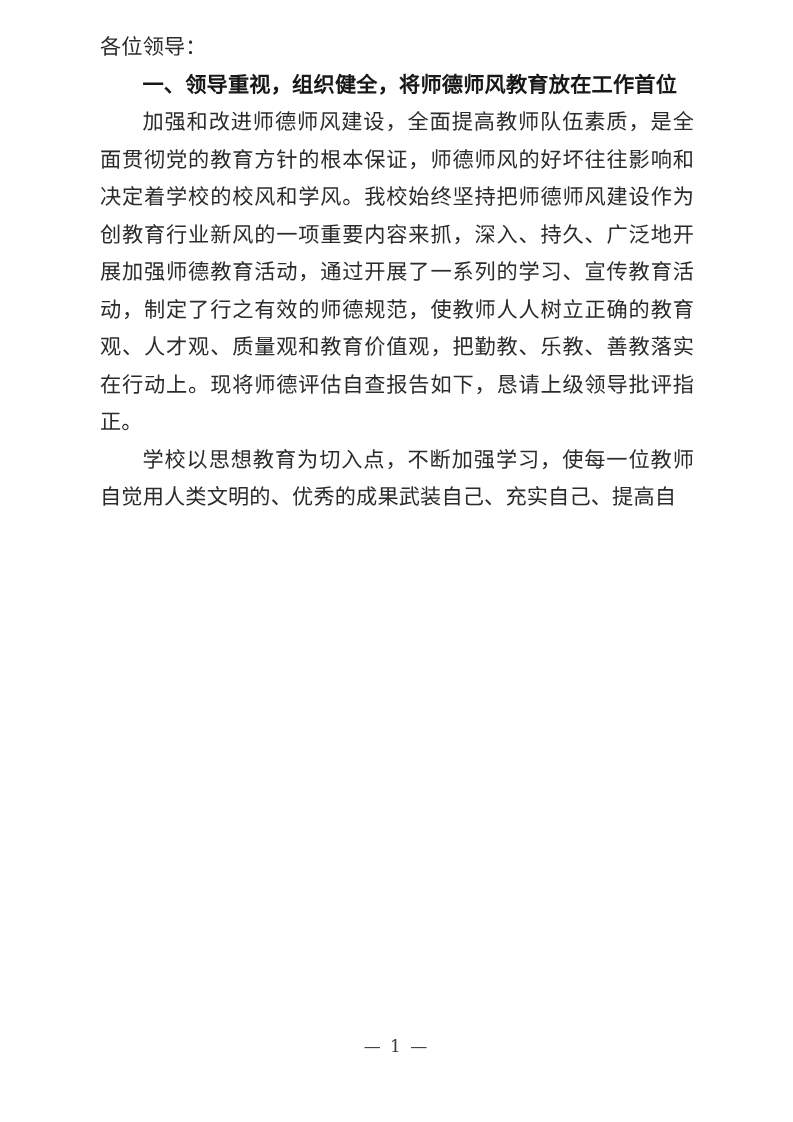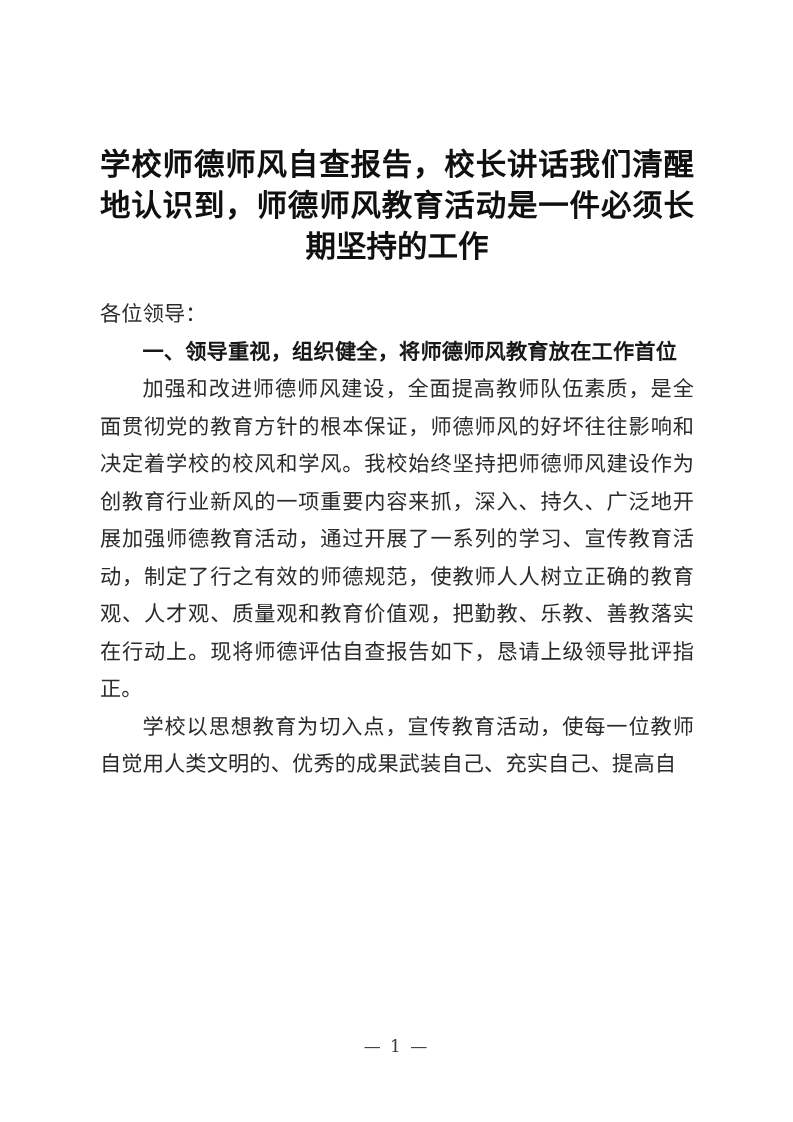--- a/index.html
+++ b/index.html
@@ -84,31 +84,30 @@
     letter-spacing: 2px;
   }
 </style>
 </head>
 <body>
 
 <div class="page">
 
   <div class="content">
 
-    <h1 class="doc-title">学校师德师风自查报告，校长讲话我们清醒地认识到，师德师风教育活动是一件必须长期坚持的工作</h1>
 
     <div class="body-block">
 
       <p class="para salutation">各位领导：</p>
 
       <p class="para section-heading">一、领导重视，组织健全，将师德师风教育放在工作首位</p>
 
       <p class="para indent">加强和改进师德师风建设，全面提高教师队伍素质，是全面贯彻党的教育方针的根本保证，师德师风的好坏往往影响和决定着学校的校风和学风。我校始终坚持把师德师风建设作为创教育行业新风的一项重要内容来抓，深入、持久、广泛地开展加强师德教育活动，通过开展了一系列的学习、宣传教育活动，制定了行之有效的师德规范，使教师人人树立正确的教育观、人才观、质量观和教育价值观，把勤教、乐教、善教落实在行动上。现将师德评估自查报告如下，恳请上级领导批评指正。</p>
 
 
-      <p class="para indent">学校以思想教育为切入点，宣传教育活动，使每一位教师自觉用人类文明的、优秀的成果武装自己、充实自己、提高自</p>
+      <p class="para indent">学校以思想教育为切入点，不断加强学习，使每一位教师自觉用人类文明的、优秀的成果武装自己、充实自己、提高自</p>
 
     </div>
   </div>
 
   <div class="page-footer">— 1 —</div>
 
 </div>
 
 </body></html>

